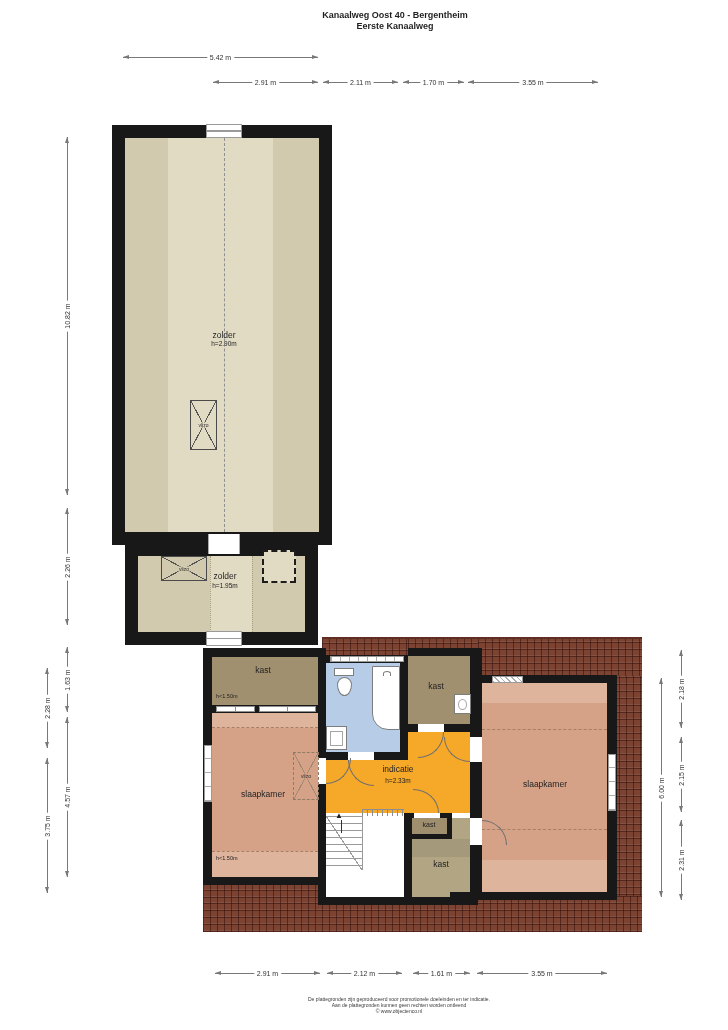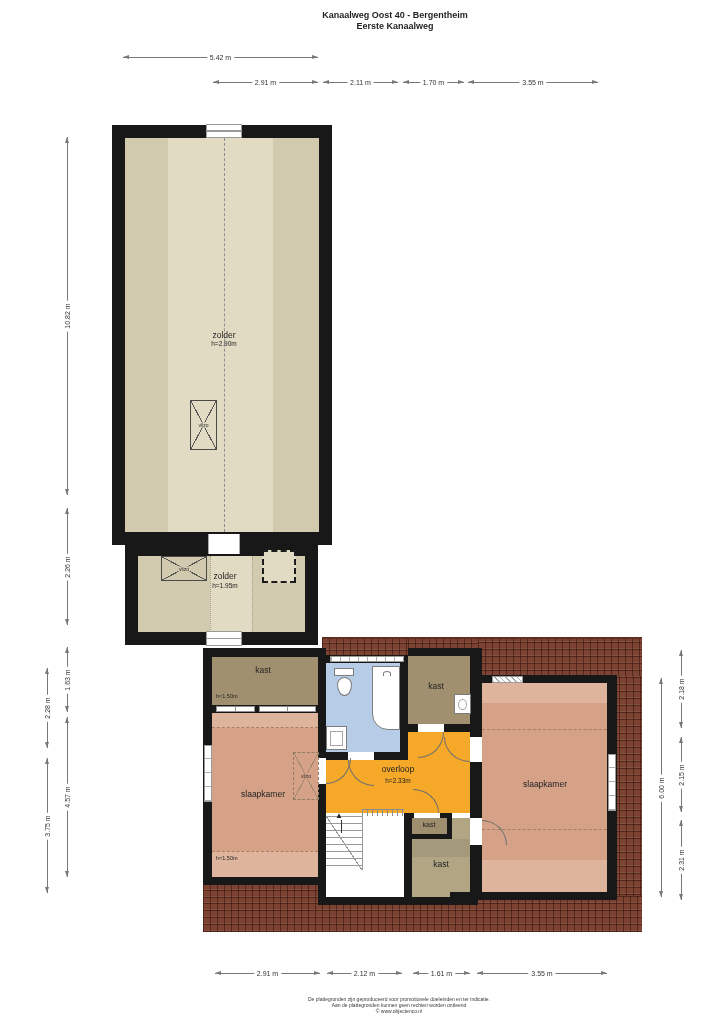--- a/index.html
+++ b/index.html
@@ -199,21 +199,21 @@
 
   <div class="xbox dashed" style="left:293px;top:752px;width:26px;height:48px;">
     <span class="vlabel" style="background:#d5a288;">vlizo</span>
   </div>
 
   <div class="lbl" style="left:263px;top:666px;">kast</div>
   <div class="lbl leftal" style="left:216px;top:694px;">h&lt;1.50m</div>
   <div class="lbl" style="left:263px;top:790px;">slaapkamer</div>
   <div class="lbl leftal" style="left:216px;top:856px;">h&lt;1.50m</div>
   <div class="lbl" style="left:436px;top:682px;">kast</div>
-  <div class="lbl" style="left:398px;top:765px;">overloop</div>
+  <div class="lbl" style="left:398px;top:765px;">indicatie</div>
   <div class="lbl h" style="left:398px;top:778px;">h=2.33m</div>
   <div class="lbl small" style="left:429px;top:821px;">kast</div>
   <div class="lbl" style="left:441px;top:860px;">kast</div>
   <div class="lbl" style="left:545px;top:780px;">slaapkamer</div>
 
   <div class="dimh" style="left:123px;top:57px;width:195px;">
     <span>5.42 m</span>
     </div>
   <div class="dimh" style="left:213px;top:82px;width:105px;">
     <span>2.91 m</span>

